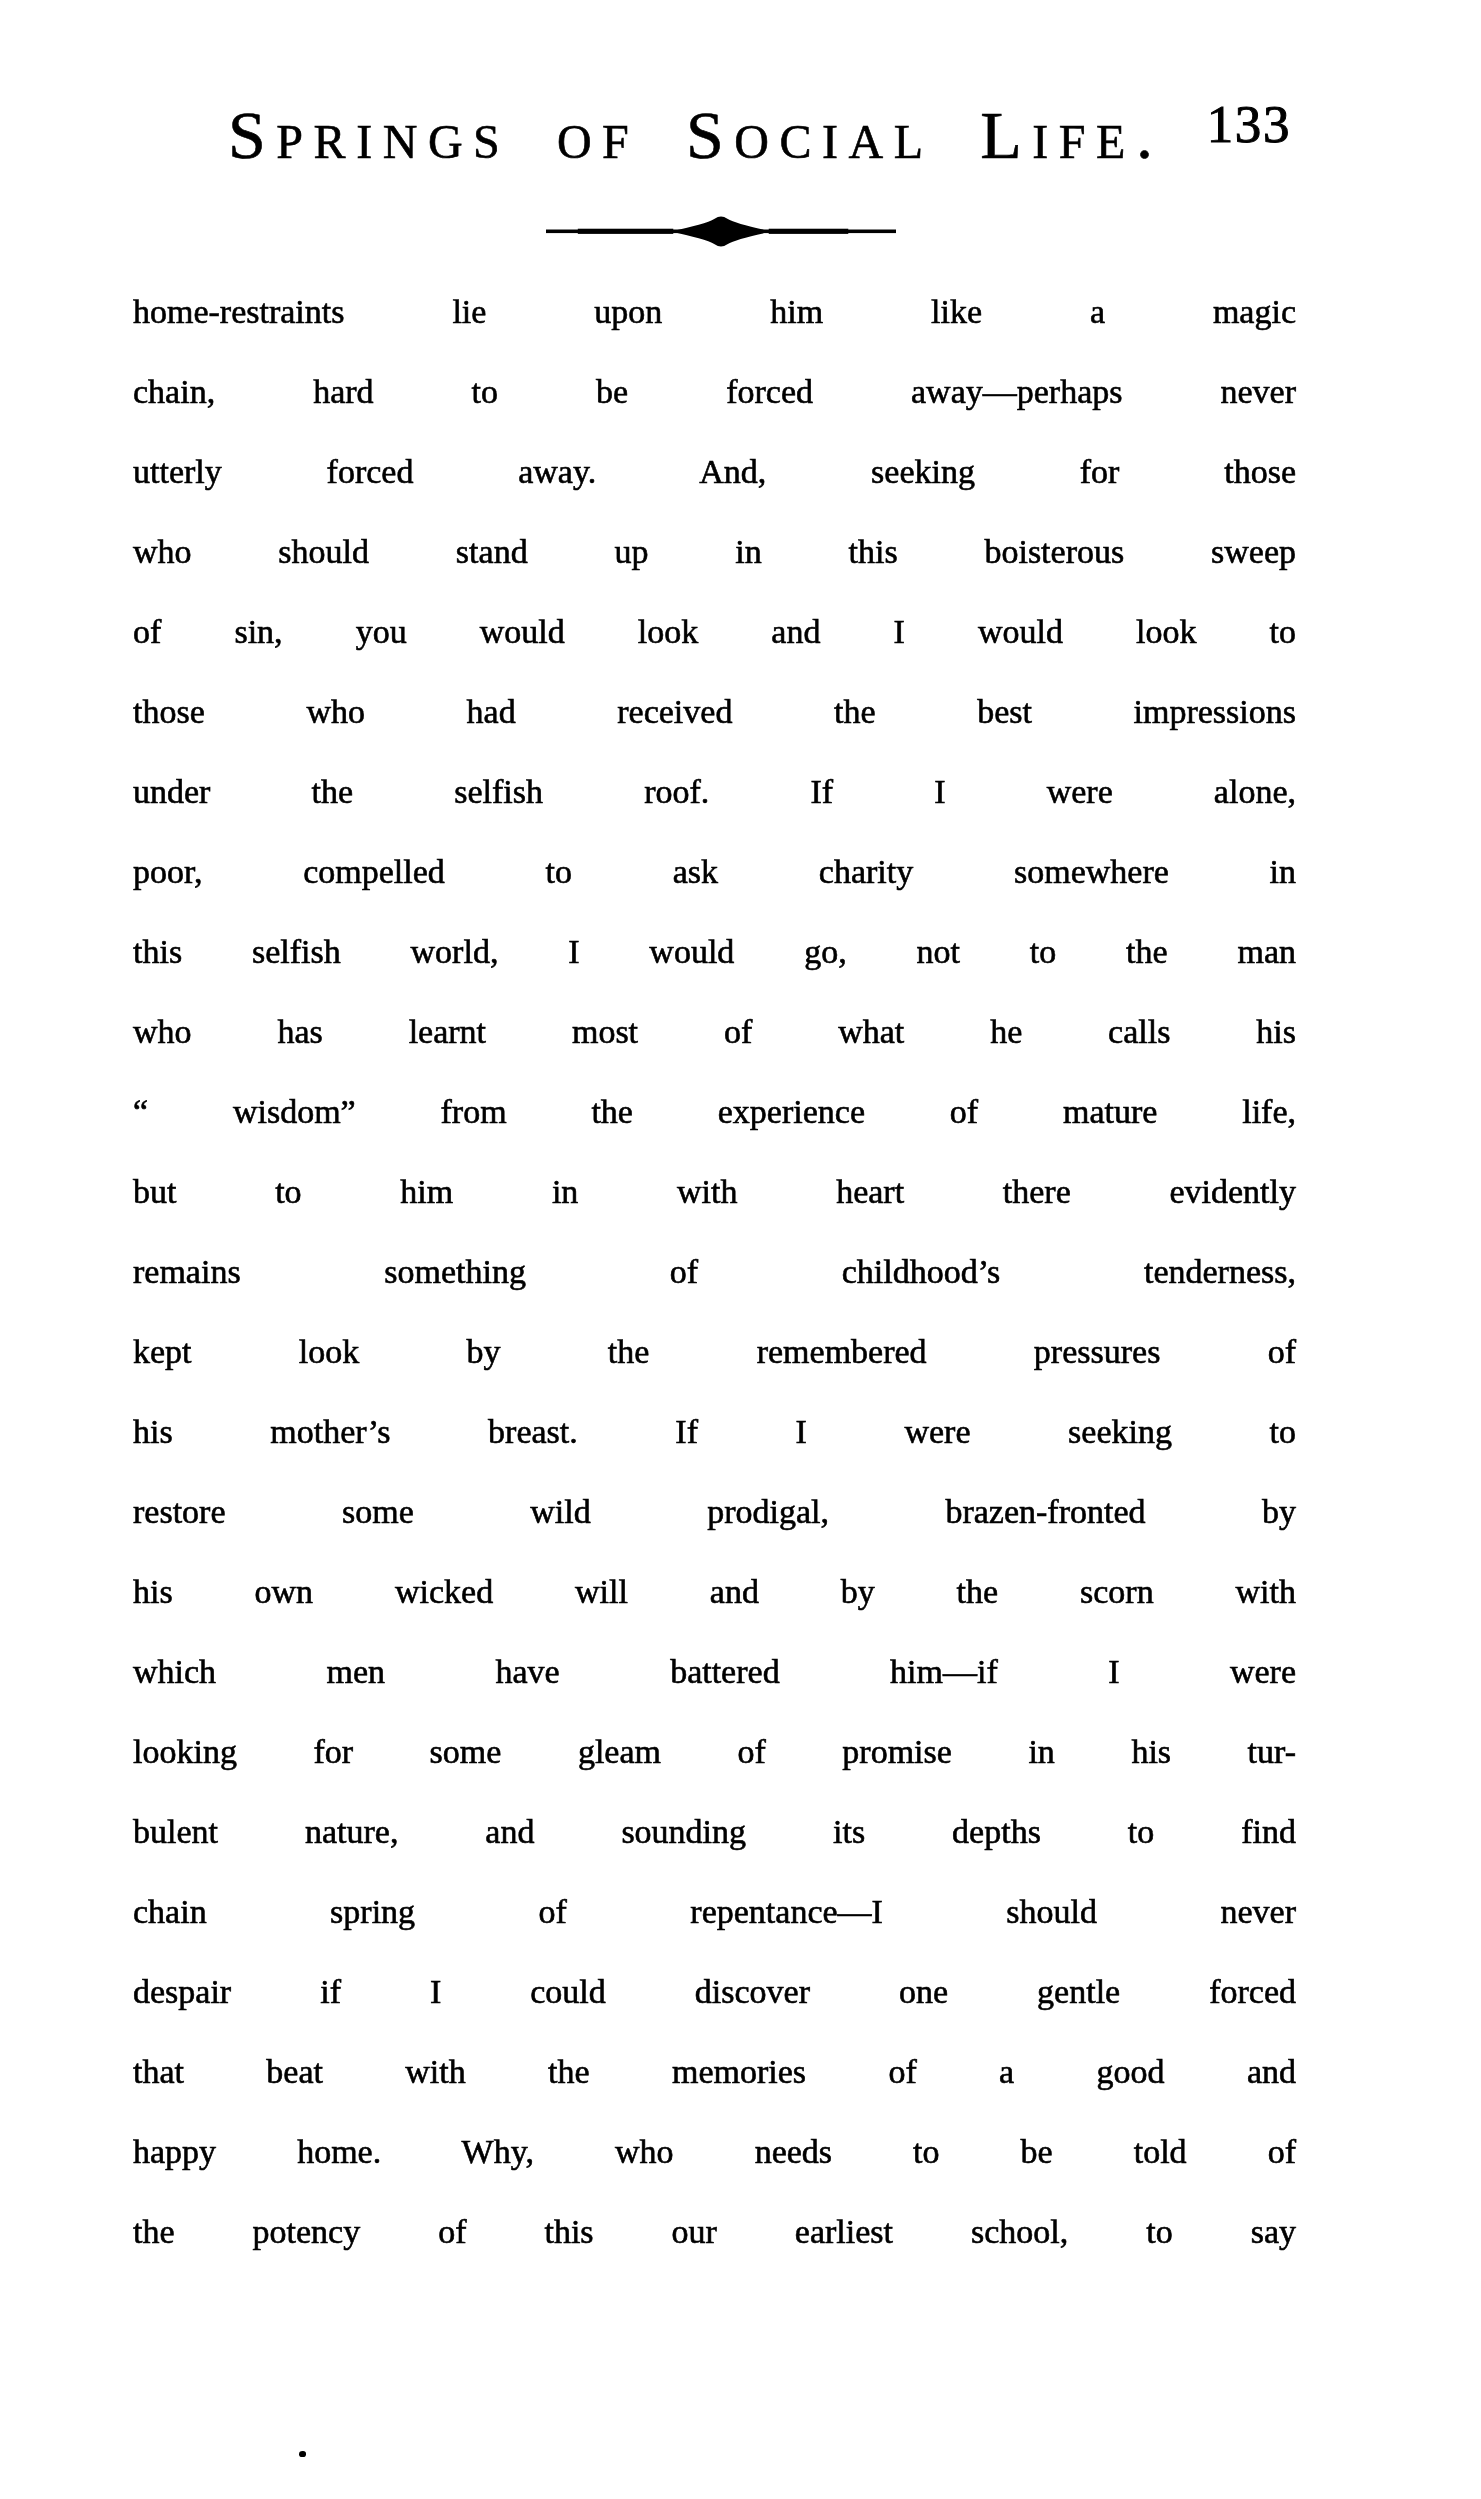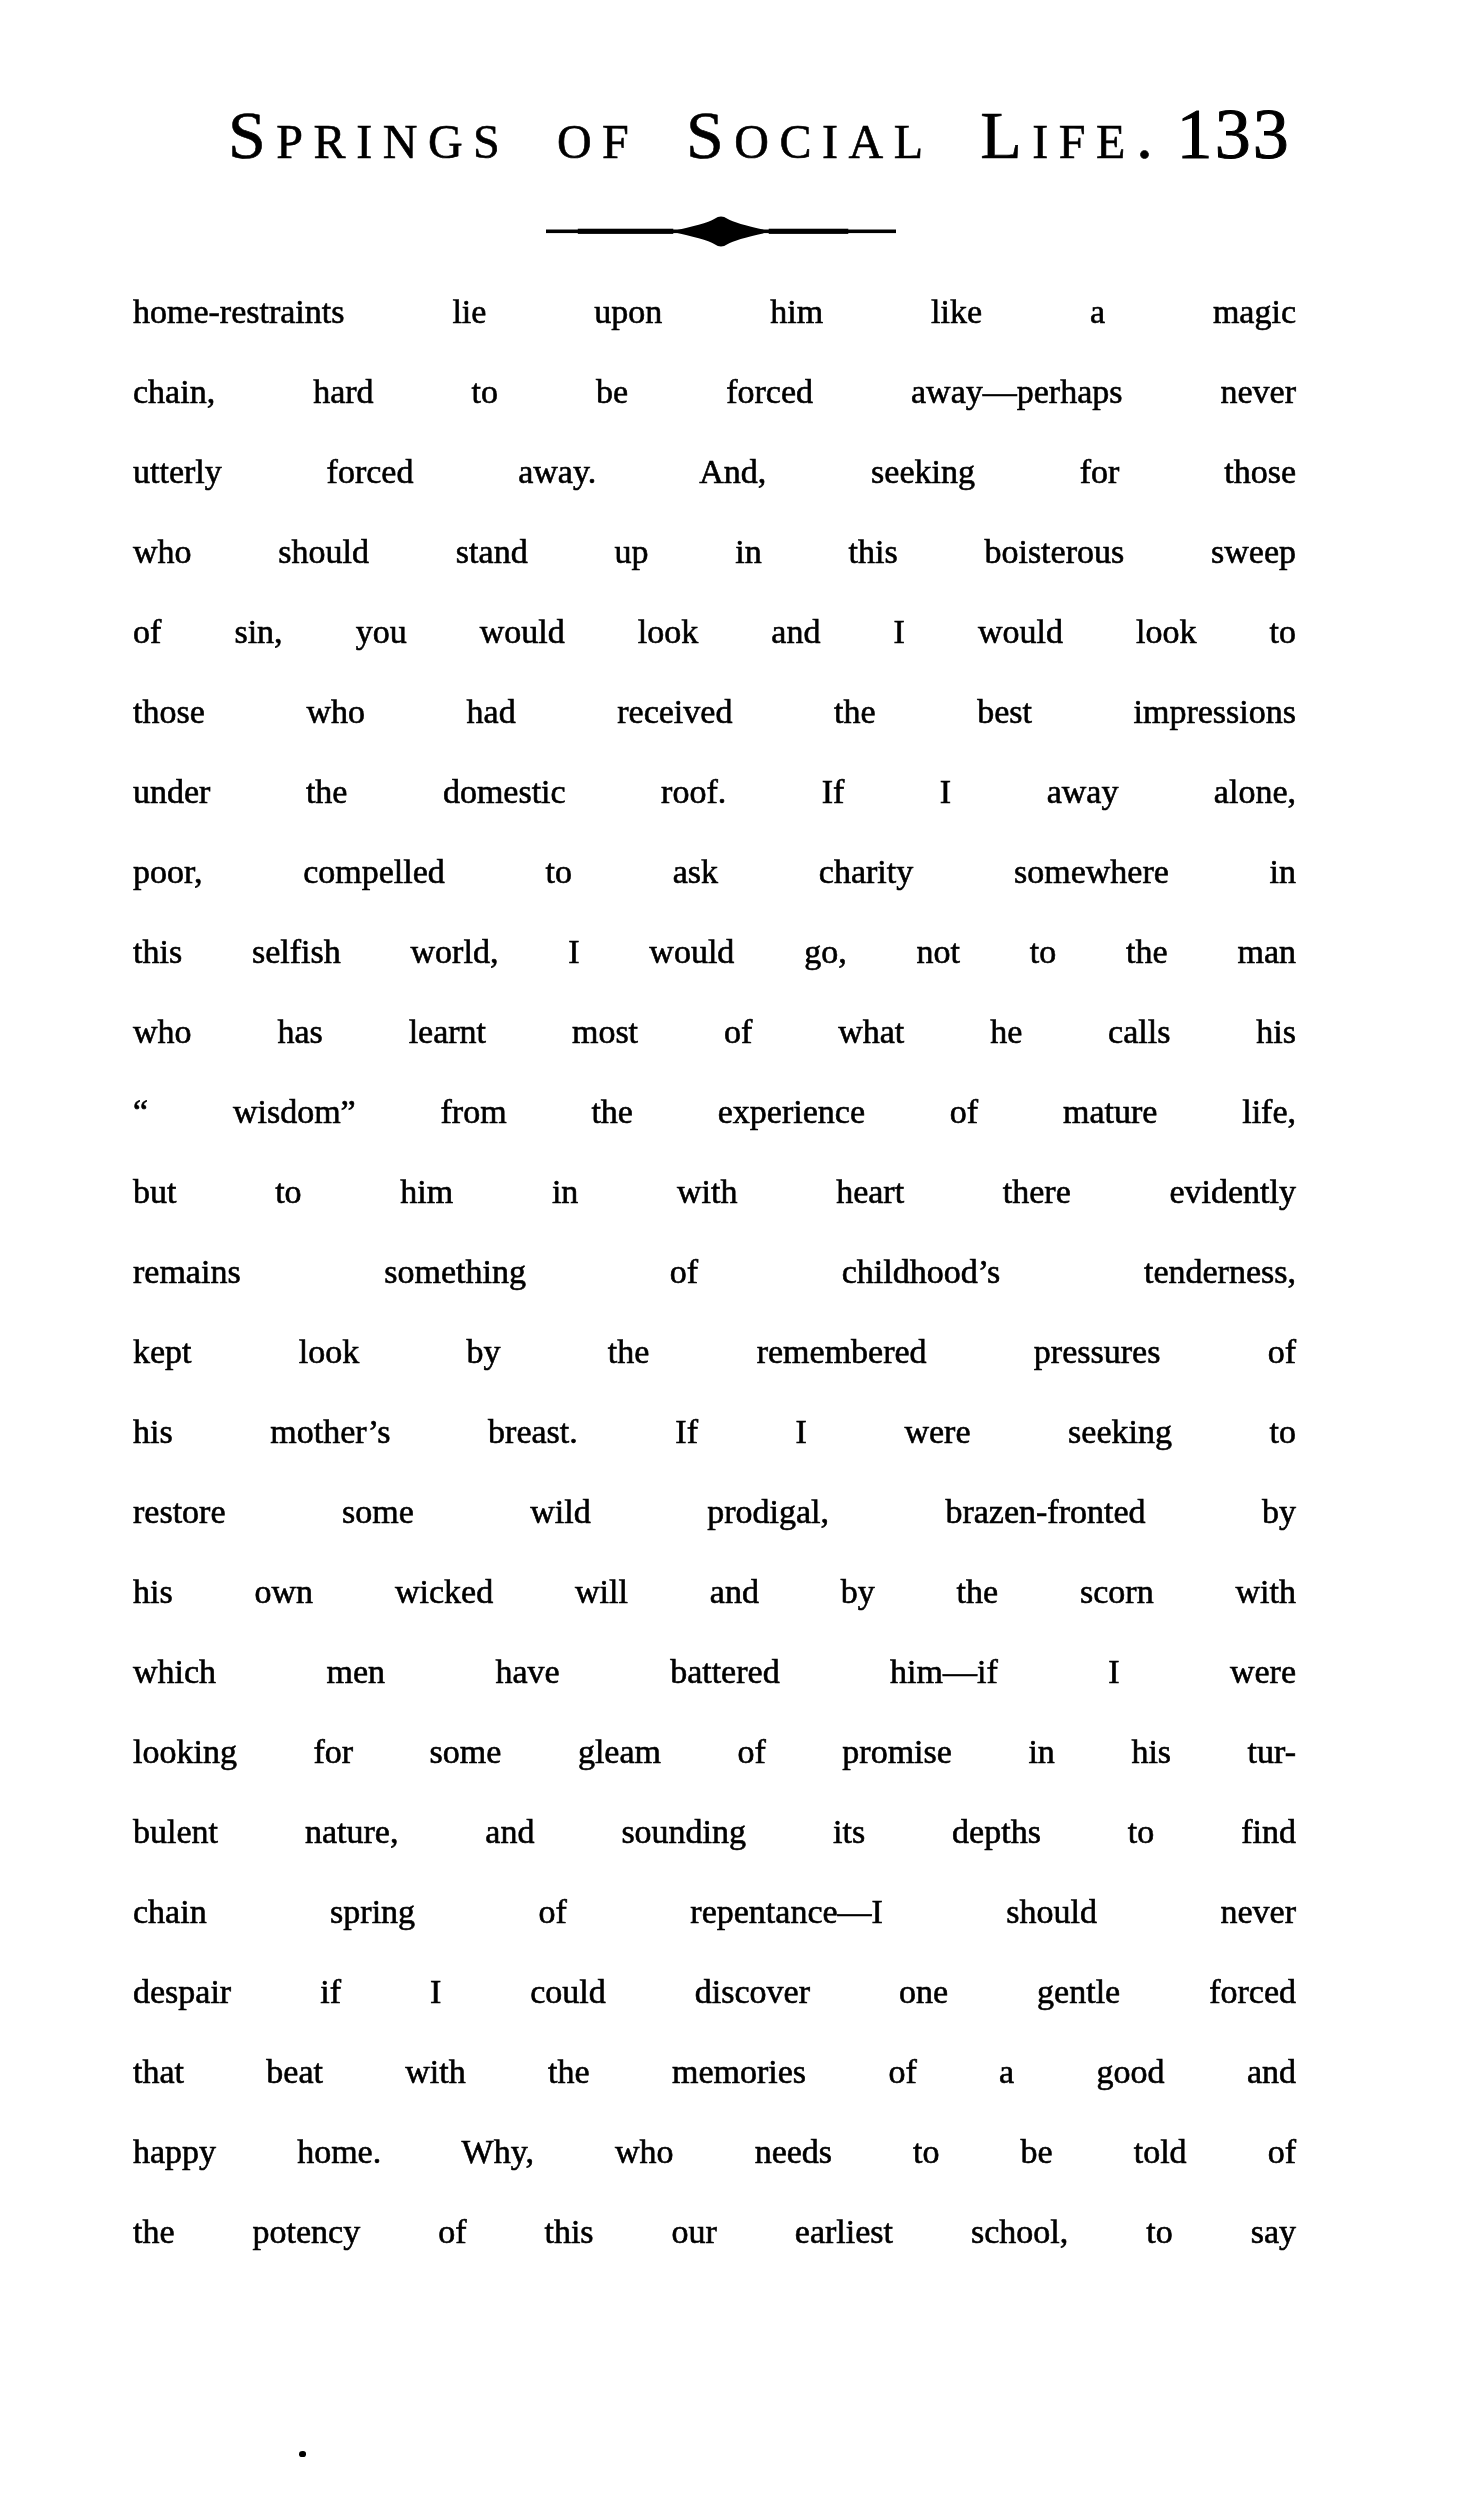--- a/index.html
+++ b/index.html
@@ -22,21 +22,21 @@
     line-height: 1;
     letter-spacing: 0.155em;
     word-spacing: 0.28em;
     -webkit-text-stroke: 0.6px #000;
     white-space: nowrap;
   }
   .folio {
     position: absolute;
     right: 191px;
     top: 98px;
-    font-size: 72px;
+    font-size: 53px;
     line-height: 1;
     letter-spacing: 0.03em;
     -webkit-text-stroke: 1px #000;
   }
   .divider {
     position: absolute;
     left: 544px;
     top: 214px;
     width: 354px;
     height: 35px;
@@ -85,21 +85,21 @@
       Q230,28 226,34 Q220,40 214,34 Q210,28 196,22 Z"></path>
   </svg>
 
   <div class="body-text">
     <div class="text-line">home-restraints lie upon him like a magic</div>
     <div class="text-line">chain, hard to be forced away—perhaps never</div>
     <div class="text-line">utterly forced away.  And, seeking for those</div>
     <div class="text-line">who should stand up in this boisterous sweep</div>
     <div class="text-line">of sin, you would look and I would look to</div>
     <div class="text-line">those who had received the best impressions</div>
-    <div class="text-line">under the domestic roof.  If I away alone,</div>
+    <div class="text-line">under the selfish roof.  If I were alone,</div>
     <div class="text-line">poor, compelled to ask charity somewhere in</div>
     <div class="text-line">this selfish world, I would go, not to the man</div>
     <div class="text-line">who has learnt most of what he calls his</div>
     <div class="text-line">“ wisdom” from the experience of mature life,</div>
     <div class="text-line">but to him in with heart there evidently</div>
     <div class="text-line">remains something of childhood’s tenderness,</div>
     <div class="text-line">kept look by the remembered pressures of</div>
     <div class="text-line">his mother’s breast.  If I were seeking to</div>
     <div class="text-line">restore some wild prodigal, brazen-fronted by</div>
     <div class="text-line">his own wicked will and by the scorn with</div>

